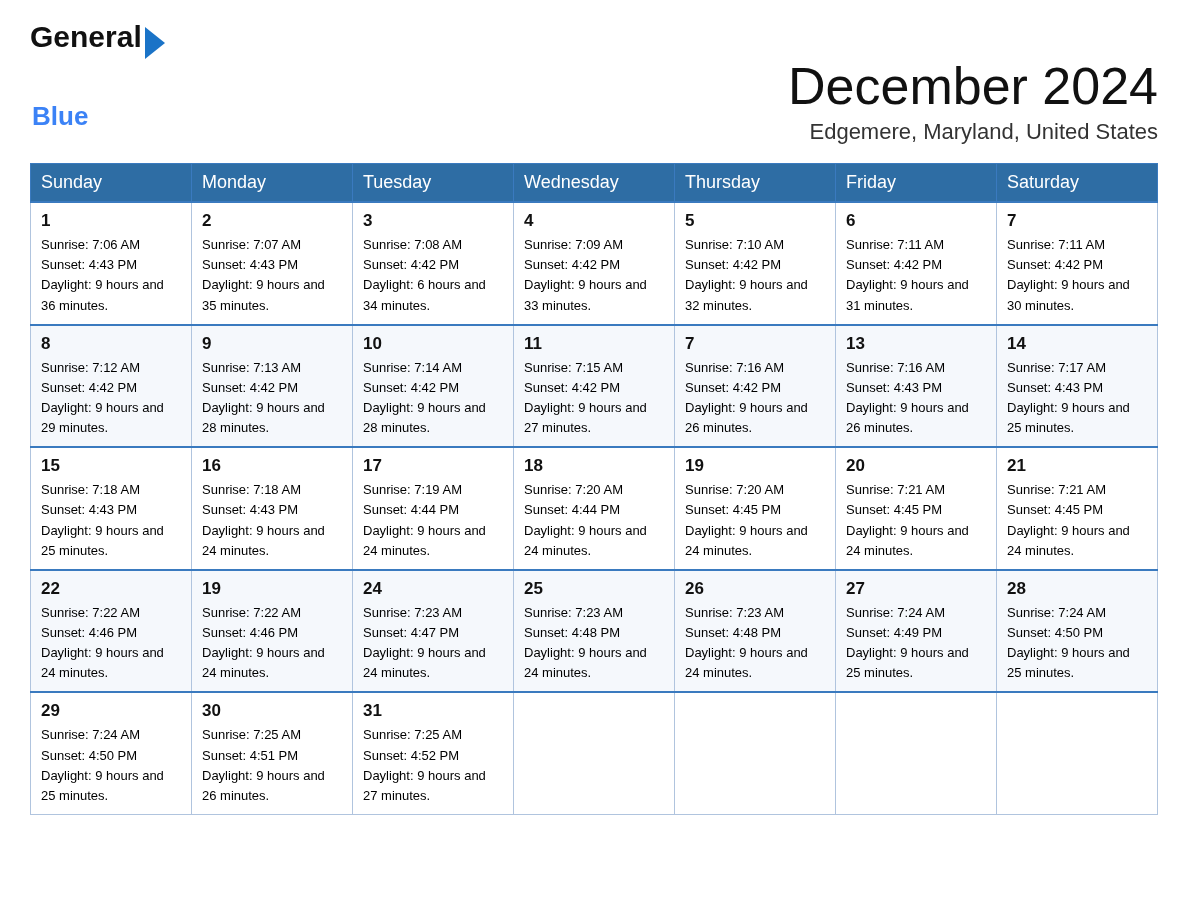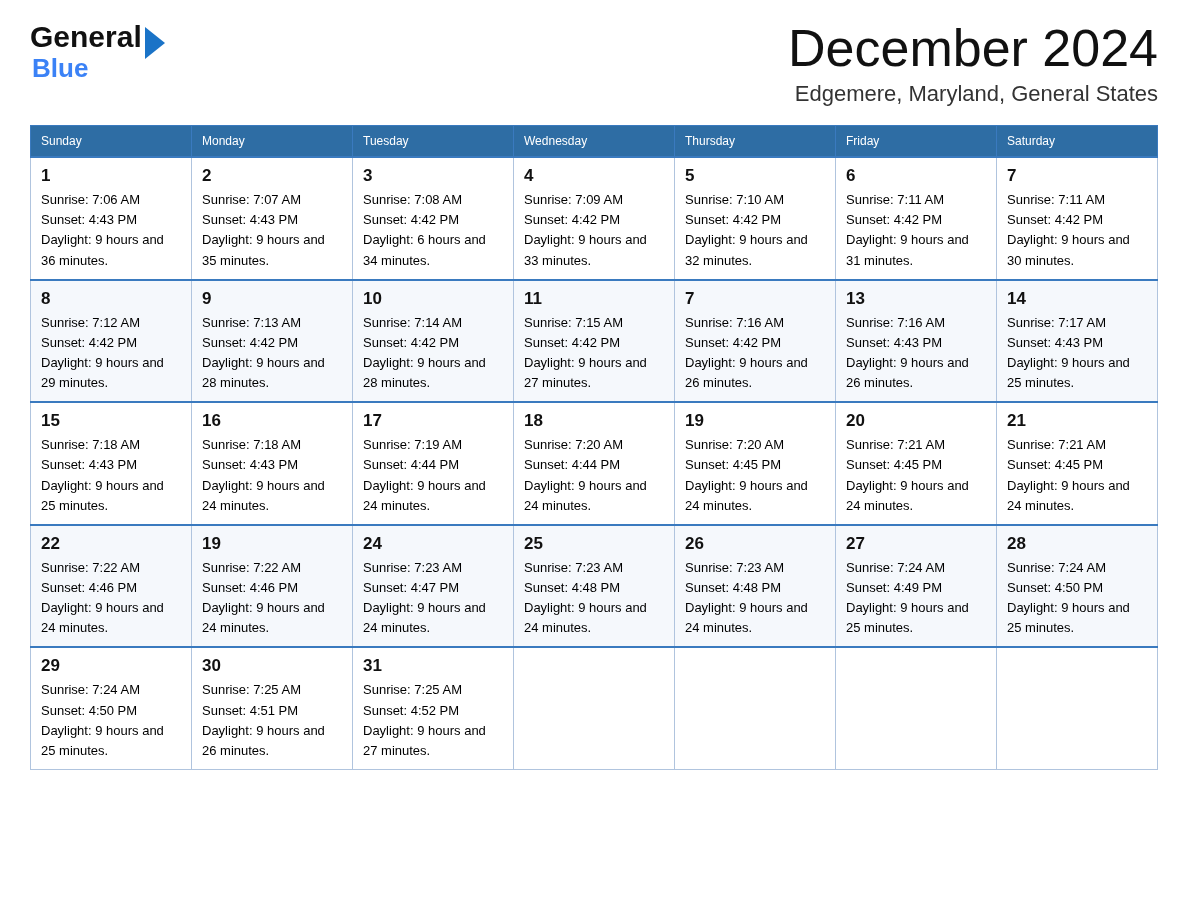--- a/index.html
+++ b/index.html
@@ -13,44 +13,46 @@
     .header {
       display: flex;
       justify-content: space-between;
       align-items: flex-start;
       margin-bottom: 18px;
     }
     .logo-area {
       display: flex;
       flex-direction: column;
       align-items: flex-start;
+      gap: 48px;
     }
     .title-area {
       text-align: right;
+      margin-top: 38px;
     }
     .month-title {
       font-size: 52px;
       font-weight: normal;
       color: #111;
       line-height: 1.1;
     }
     .location-title {
       font-size: 22px;
       color: #333;
       margin-top: 4px;
     }
     .calendar-table {
       width: 100%;
       border-collapse: collapse;
       border: 1px solid #3a7abf;
     }
     .calendar-table th {
       background-color: #2e6da4;
       color: #fff;
-      font-size: 12px;
+      font-size: 18px;
       font-weight: normal;
       padding: 8px 10px;
       text-align: left;
       border: 1px solid #3a7abf;
     }
     .calendar-table td {
       vertical-align: top;
       padding: 8px 10px;
       border: 1px solid #b0c4de;
       width: calc(100% / 7);
@@ -90,21 +92,21 @@
 
 <div class="header">
   <div class="logo-area">
     <div>
       <span style="font-size:30px;font-weight:bold;color:#111;">General</span><span style="display:inline-block;width:0;height:0;border-top:16px solid transparent;border-bottom:16px solid transparent;border-left:20px solid #1a73c7;margin-left:3px;vertical-align:middle;"></span>
     </div>
     <div style="font-size:26px;font-weight:bold;color:#3b82f6;margin-top:-6px;margin-left:2px;">Blue</div>
   </div>
   <div class="title-area">
     <div class="month-title">December 2024</div>
-    <div class="location-title">Edgemere, Maryland, General States</div>
+    <div class="location-title">Edgemere, Maryland, United States</div>
   </div>
 </div>
 
 <table class="calendar-table">
   <thead>
     <tr>
       <th>Sunday</th>
       <th>Monday</th>
       <th>Tuesday</th>
       <th>Wednesday</th>

